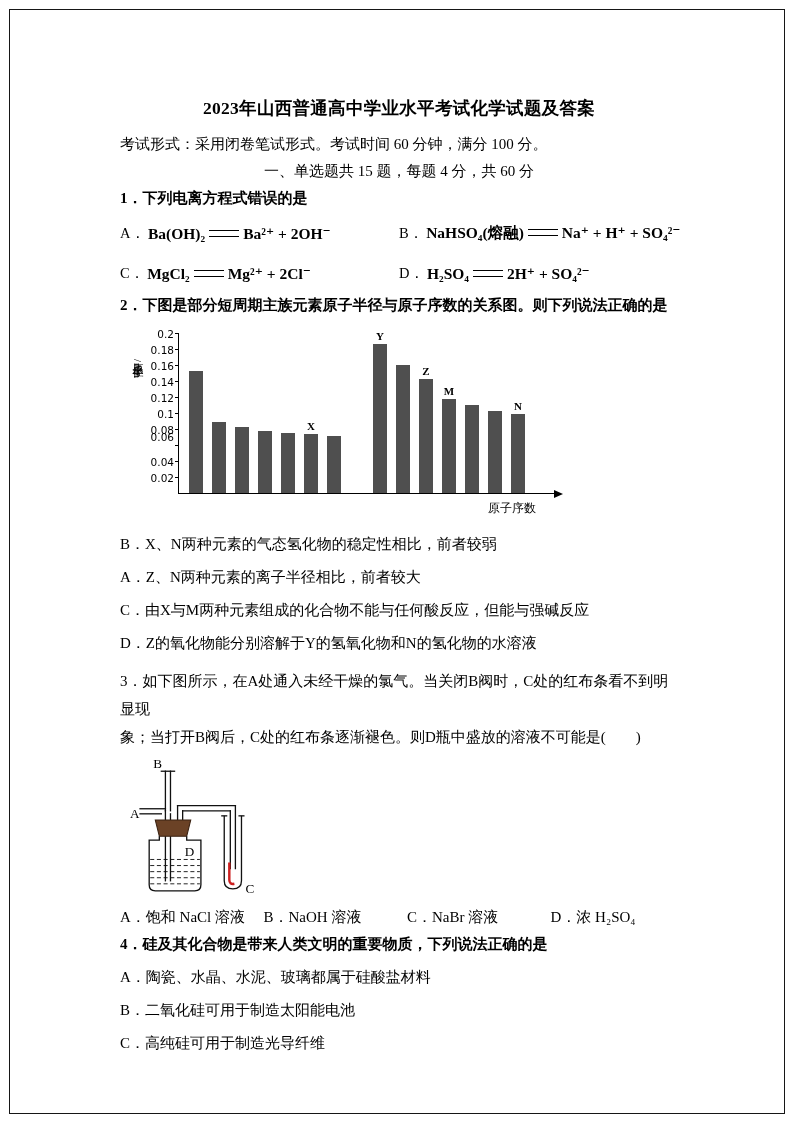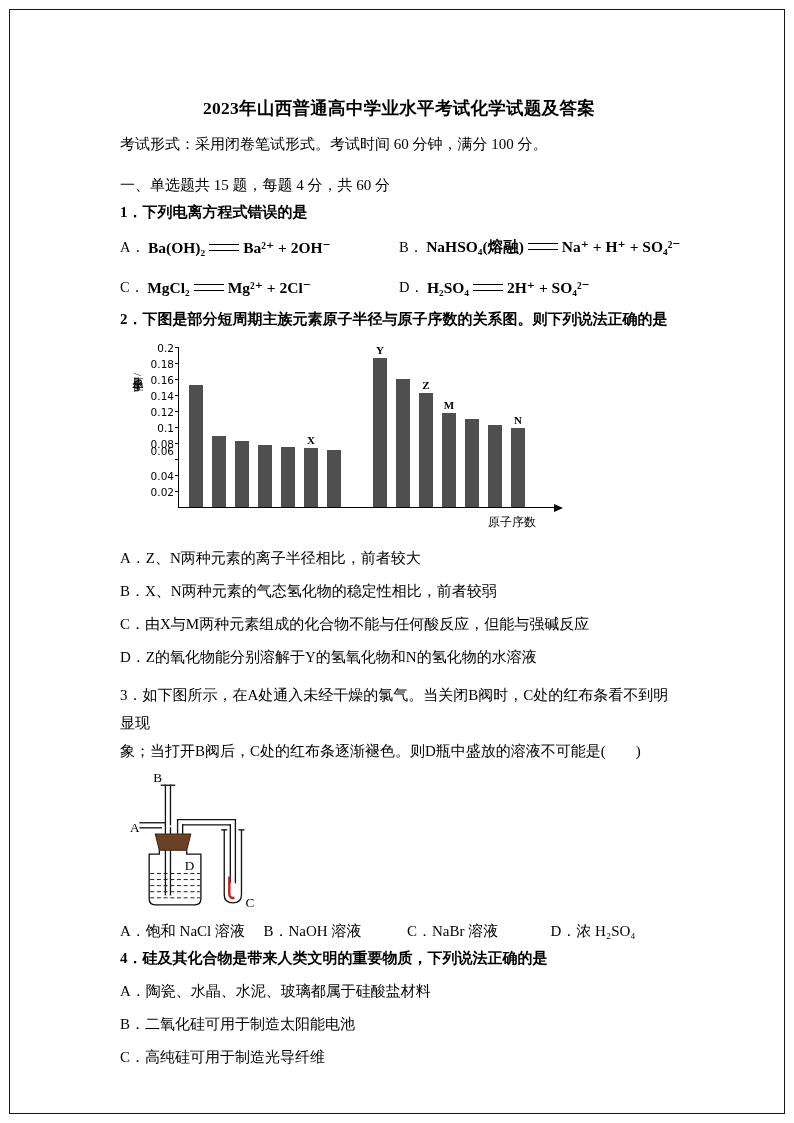--- a/index.html
+++ b/index.html
@@ -3,21 +3,21 @@
 <meta charset="utf-8">
 <style>
   html,body{margin:0;padding:0;}
   body{width:794px;height:1123px;background:#ffffff;position:relative;color:#000;
        font-family:"Liberation Serif","DejaVu Serif","DejaVu Sans",serif;}
   .frame{position:absolute;left:9px;top:9px;width:774px;height:1103px;border:1.5px solid #161616;}
   .content{position:absolute;left:120px;top:96px;width:558px;}
   .title{font-size:17.5px;font-weight:bold;text-align:center;margin:0 0 12px 0;letter-spacing:.3px;}
   .line{font-size:15px;line-height:24px;margin:0;}
   .exam-info{margin-top:8px;}
-  .section{margin-top:17px;}
+  .section{margin-top:3px;text-align:center;}
   .stem{margin-top:3px;font-weight:bold;}
   
   .eq-row{display:flex;margin-top:7px;height:33px;align-items:center;}
   .eq-cell{width:50%;display:flex;align-items:center;white-space:nowrap;}
   .opt-label{font-size:14.5px;margin-right:3px;}
   .formula{font-weight:bold;font-size:15.5px;}
   .dbl-eq{display:inline-block;width:30px;height:5.5px;border-top:1.7px solid #000;
           border-bottom:1.7px solid #000;margin:0 4px;vertical-align:2px;}
   
   .chart{position:relative;height:198px;margin:8px 0 2px 16px;}
@@ -119,22 +119,22 @@
           <div class="ytick-label" style="bottom: 50px;">0.06</div>
           <div class="ytick-mark" style="bottom: 47.5px;"></div>
           <div class="ytick-label" style="bottom: 25px;">0.04</div>
           <div class="ytick-mark" style="bottom: 31.5px;"></div>
           <div class="ytick-label" style="bottom: 9px;">0.02</div>
           <div class="ytick-mark" style="bottom: 15.5px;"></div>
         </div>
       <div class="x-title">原子序数</div>
     </div>
 
+    <p class="line opt">B．X、N两种元素的气态氢化物的稳定性相比，前者较弱</p>
     <p class="line opt">A．Z、N两种元素的离子半径相比，前者较大</p>
-    <p class="line opt">B．X、N两种元素的气态氢化物的稳定性相比，前者较弱</p>
     <p class="line opt">C．由X与M两种元素组成的化合物不能与任何酸反应，但能与强碱反应</p>
     <p class="line opt">D．Z的氧化物能分别溶解于Y的氢氧化物和N的氢化物的水溶液</p>
 
     <p class="line q3stem">3．如下图所示，在A处通入未经干燥的氯气。当关闭B阀时，C处的红布条看不到明显现</p>
     <p class="line q3stem2">象；当打开B阀后，C处的红布条逐渐褪色。则D瓶中盛放的溶液不可能是(　　)</p>
 
     <svg class="apparatus" width="175" height="142" viewBox="0 0 165 140">
       <g stroke="#111" stroke-width="1.3" fill="none" stroke-linecap="square">
 
         <path d="M41 16 V55"></path>

